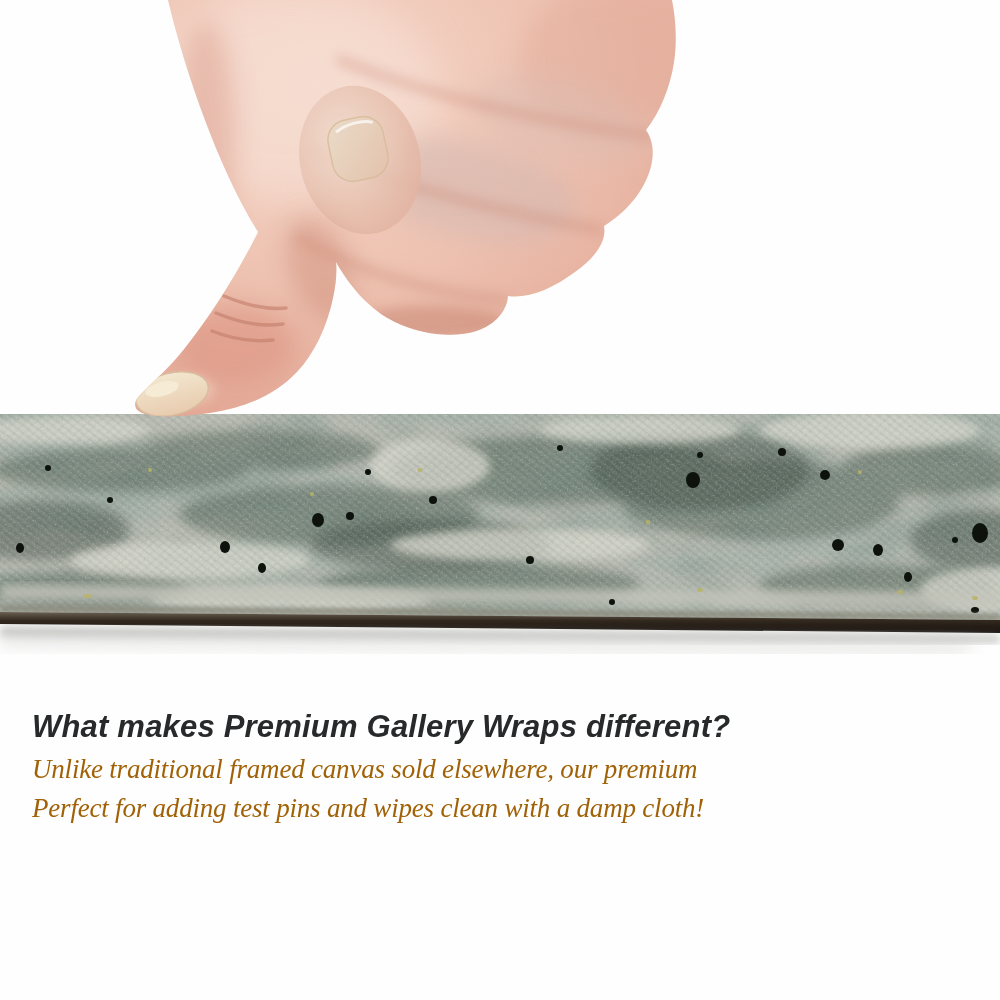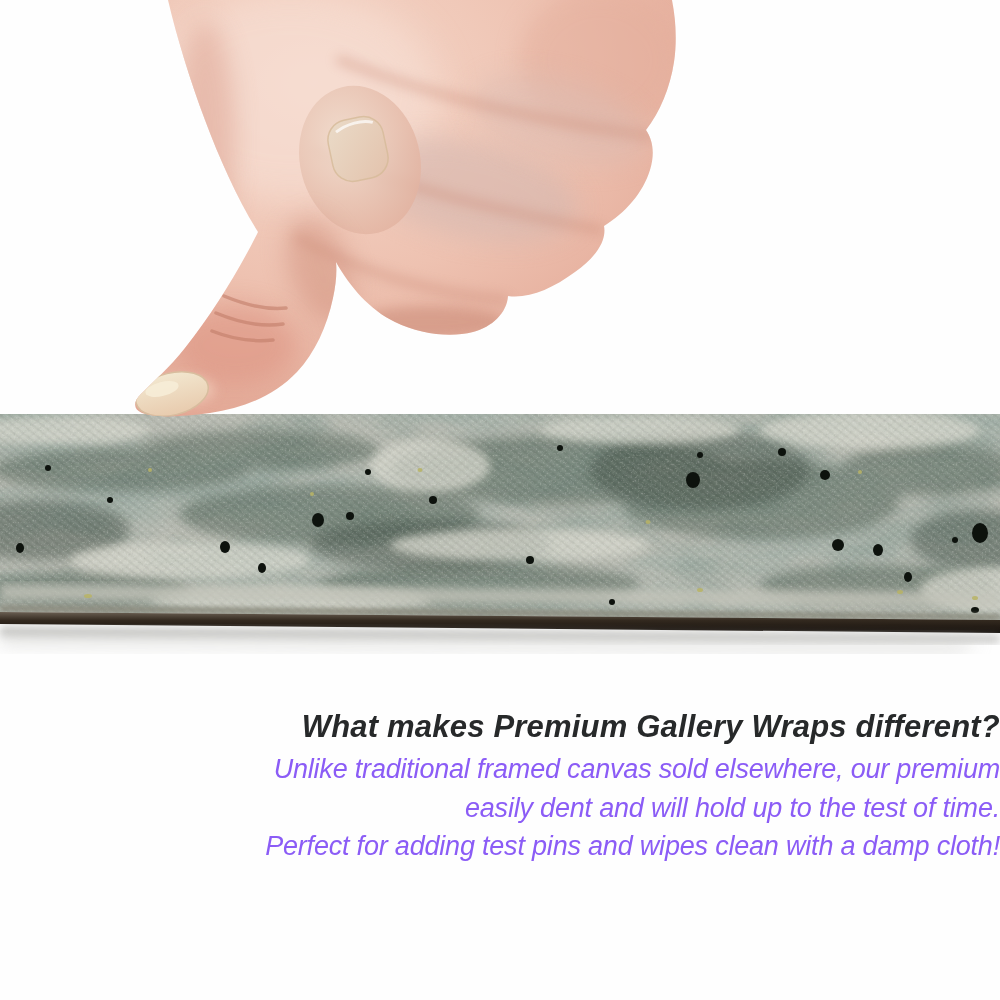--- a/index.html
+++ b/index.html
@@ -5,27 +5,27 @@
   html,body{margin:0;padding:0;}
   body{
     width:1000px;height:1000px;background:#ffffff;overflow:hidden;
     font-family:"Liberation Sans", sans-serif;
   }
   .stage{position:relative;width:1000px;height:1000px;background:#fefefe;}
   .canvas-strip{position:absolute;left:0;top:406px;z-index:1;}
   .hand-photo{position:absolute;left:0;top:0;z-index:2;}
   .copy{
     position:absolute;left:0;right:0;top:704px;z-index:3;
-    text-align:right;font-style:italic;color:#292b2c;
+    text-align:left;font-style:italic;color:#292b2c;padding-left:32px;
   }
   .headline{
     font-size:31px;font-weight:700;line-height:46px;letter-spacing:.2px;color:#27292a;
   }
   .bodyline{
-    font-size:27px;font-weight:400;line-height:38.6px;letter-spacing:-.2px;color:#8b5cf6;
+    font-size:27px;font-weight:400;line-height:38.6px;letter-spacing:-.2px;color:#a16207;font-family:Liberation Serif, serif;
   }
 </style>
 </head>
 <body>
 
 <div class="stage">
 
   <svg class="canvas-strip" width="1000" height="252" viewBox="0 0 1000 252" xmlns="http://www.w3.org/2000/svg">
     <defs>
       <clipPath id="facec">
@@ -251,17 +251,16 @@
       <g>
         <ellipse cx="172" cy="394" rx="37" ry="21" fill="url(#nailg)" stroke="#d8bd9e" stroke-width="1.5" transform="rotate(-14 172 394)"></ellipse>
         <ellipse cx="162" cy="389" rx="17" ry="7" fill="#f7efd9" opacity="0.8" transform="rotate(-14 162 389)"></ellipse>
       </g>
     </g>
   </svg>
 
   <div class="copy">
     <div class="headline">What makes Premium Gallery Wraps different?</div>
     <div class="bodyline">Unlike traditional framed canvas sold elsewhere, our premium</div>
-    <div class="bodyline">easily dent and will hold up to the test of time.</div>
     <div class="bodyline">Perfect for adding test pins and wipes clean with a damp cloth!</div>
   </div>
 
 </div>
 
 </body></html>

